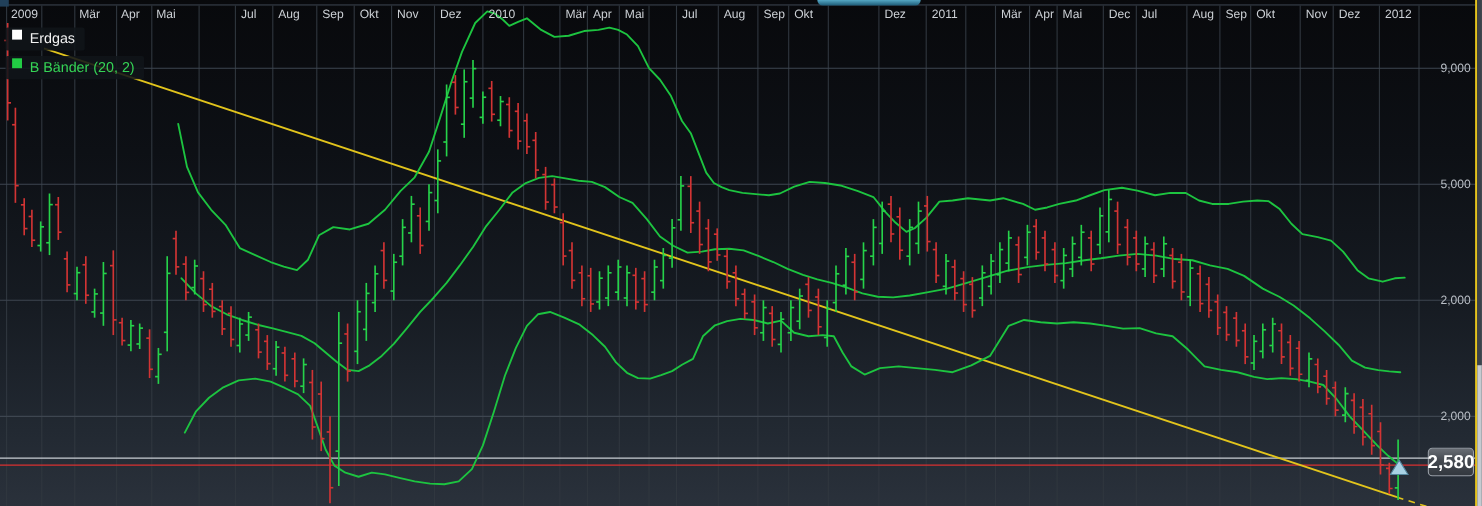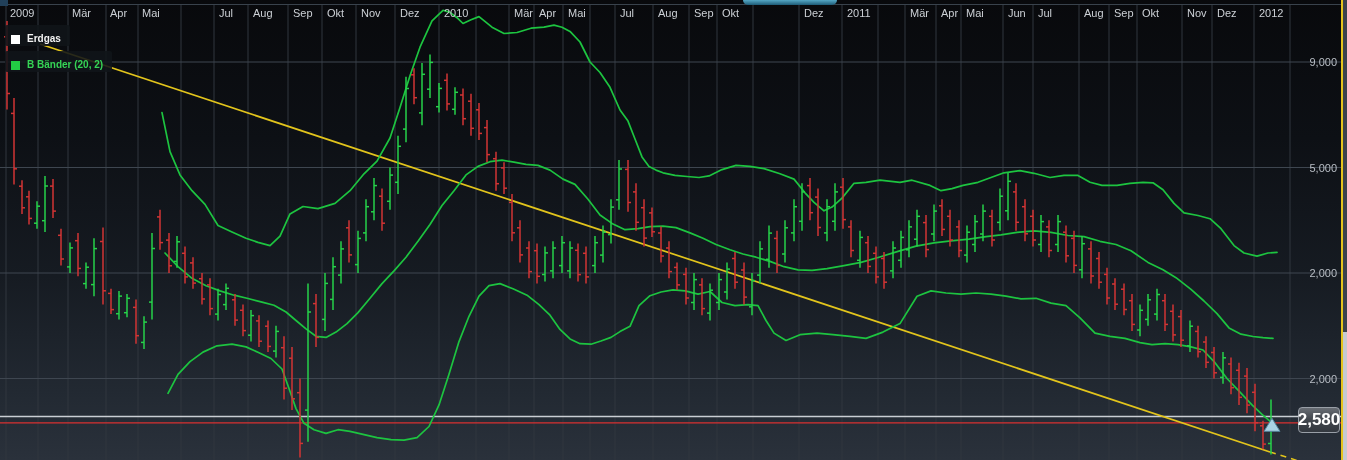--- a/index.html
+++ b/index.html
@@ -6,22 +6,22 @@
   body{
     width:1347px;height:460px;position:relative;overflow:hidden;
     font-family:"Liberation Sans", sans-serif;
     background:linear-gradient(180deg,#08090c 0%,#0d1015 30%,#161b22 60%,#222932 85%,#2a313b 100%);
   }
   #chart-svg{position:absolute;left:0;top:0;z-index:2;}
   .axis-top-border{position:absolute;left:0;top:4px;width:1341px;height:1px;background:#39424c;z-index:1;}
   .months{position:absolute;left:0;top:0;width:1283px;height:22px;overflow:hidden;z-index:4;}
   .months span{position:absolute;top:7px;font-size:11px;color:#ccd0d5;white-space:nowrap;}
   .ylabel{position:absolute;left:1280px;width:57px;text-align:right;font-size:11px;color:#b9bec5;z-index:4;transform:translateY(-50%);}
-  .legend{position:absolute;z-index:5;height:17px;display:flex;align-items:flex-end;
-    background:rgba(16,20,25,0.88);padding:2px 9px 2px 6px;border-radius:2px;font-size:10px;white-space:nowrap;font-weight:bold;}
+  .legend{position:absolute;z-index:5;height:17px;display:flex;align-items:flex-start;
+    background:rgba(16,20,25,0.88);padding:2px 9px 2px 6px;border-radius:2px;font-size:13px;white-space:nowrap;}
   .legend .sw{display:inline-block;width:9px;height:9px;margin-right:7px;}
   #legend-series{left:5px;top:25px;color:#f2f2f2;}
   #legend-indicator{left:5px;top:51px;color:#35d455;}
   #price-badge{position:absolute;left:1298px;top:407px;width:42px;height:26px;z-index:6;
     background:linear-gradient(180deg,#686d74 0%,#43484f 45%,#33383f 100%);
     border:1px solid #999fa7;border-radius:4px;color:#ffffff;font-size:17px;font-weight:bold;
     display:flex;align-items:center;justify-content:center;box-sizing:border-box;}
   #toolbar-pill{position:absolute;left:743px;top:0;width:94px;height:5px;z-index:6;
     background:linear-gradient(180deg,#55a7c4,#1d5b77);border-radius:0 0 6px 6px;}
   #corner-frag{position:absolute;left:0;top:0;width:8px;height:6px;background:#21405a;z-index:6;}
@@ -571,21 +571,21 @@
     <span style="left: 568px;">Mai</span>
     <span style="left: 620px;">Jul</span>
     <span style="left: 658px;">Aug</span>
     <span style="left: 694px;">Sep</span>
     <span style="left: 722px;">Okt</span>
     <span style="left: 804px;">Dez</span>
     <span style="left: 847px;">2011</span>
     <span style="left: 910px;">Mär</span>
     <span style="left: 941px;">Apr</span>
     <span style="left: 966px;">Mai</span>
-    <span style="left: 1008px;">Jun</span>
+    <span style="left: 1008px;">Dec</span>
     <span style="left: 1038px;">Jul</span>
     <span style="left: 1084px;">Aug</span>
     <span style="left: 1114px;">Sep</span>
     <span style="left: 1142px;">Okt</span>
     <span style="left: 1187px;">Nov</span>
     <span style="left: 1217px;">Dez</span>
     <span style="left: 1259px;">2012</span>
   </div>
 <div id="y-labels">
     <div class="ylabel" style="top: 62px;">9,000</div>

